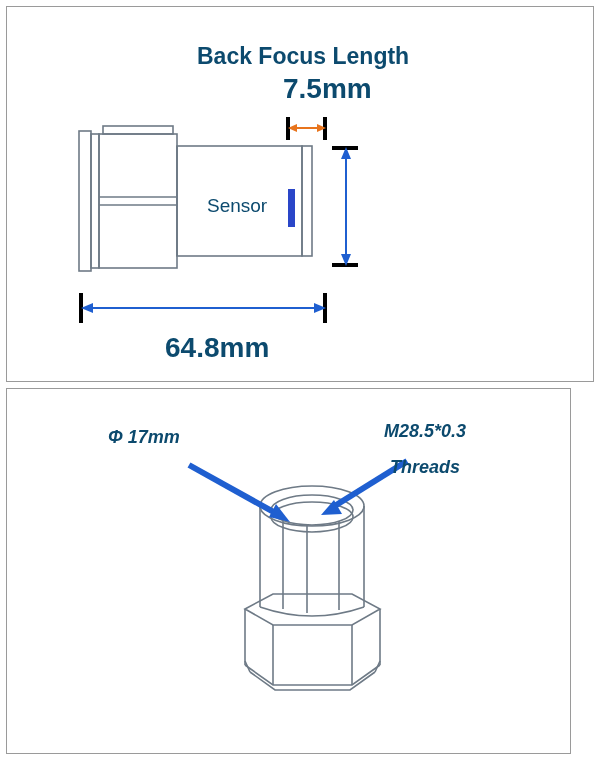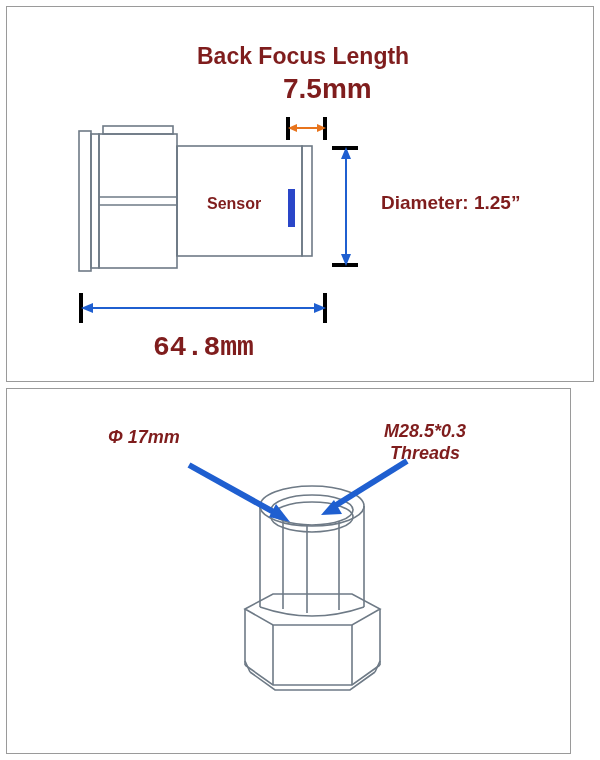--- a/index.html
+++ b/index.html
@@ -39,38 +39,38 @@
     font-style: italic;
   }
   .svg-layer {
     position: absolute;
     left: 0;
     top: 0;
   }
   .lbl {
     position: absolute;
     font-family: "Liberation Sans", sans-serif;
-    color: #7f1d1d;
+    color: #0c4a6e;
     white-space: nowrap;
   }
   .title {
     font-size: 23px;
     font-weight: bold;
   }
   .dim {
     font-size: 28px;
     font-weight: bold;
   }
   .dim-lg {
     font-size: 19px;
     font-weight: bold;
   }
   .sensor-lbl {
-    font-size: 16px;
-    font-weight: bold;
+    font-size: 19px;
+    font-weight: normal;
   }
   .callout {
     font-size: 18px;
     font-weight: bold;
   }
 </style>
 </head>
 <body>
 
 <div class="page">
@@ -124,23 +124,22 @@
         <polygon points="319,301 307,296 307,306" fill="#1f5fd0"></polygon>
       </g>
     </svg>
 
     <div class="lbl title" style="left:190px; top:36px;">Back Focus Length</div>
 
     <div class="lbl dim" style="left:276px; top:66px;">7.5mm</div>
 
     <div class="lbl sensor-lbl" style="left:200px; top:188px;">Sensor</div>
 
-    <div class="lbl dim-lg" style="left:374px; top:185px;">Diameter: 1.25”</div>
 
-    <div class="lbl dim" style="left:146px; top:325px;font-family:Liberation Mono, monospace;">64.8mm</div>
+    <div class="lbl dim" style="left:158px; top:325px;">64.8mm</div>
   </div>
 
   <div class="panel" id="panel-bottom">
 
     <svg class="svg-layer" width="586" height="364" viewBox="0 0 586 364">
       <g fill="none" stroke="#6e7a86" stroke-width="1.6">
 
         <ellipse cx="305" cy="117" rx="52" ry="20"></ellipse>
 
         <ellipse cx="305" cy="121" rx="41" ry="15"></ellipse>
@@ -177,16 +176,16 @@
       <g>
         <line x1="400" y1="72" x2="326" y2="118" stroke="#1f5fd0" stroke-width="6"></line>
         <polygon points="314,126 335,125 327,111" fill="#1f5fd0"></polygon>
       </g>
     </svg>
 
     <div class="lbl callout" style="left:101px; top:38px;">Φ 17mm</div>
 
     <div class="lbl callout" style="left:377px; top:32px;">M28.5*0.3</div>
 
-    <div class="lbl callout" style="left:383px; top:54px;">Threads</div>
+    <div class="lbl callout" style="left:383px; top:68px;">Threads</div>
   </div>
 
 </div>
 
 </body></html>

